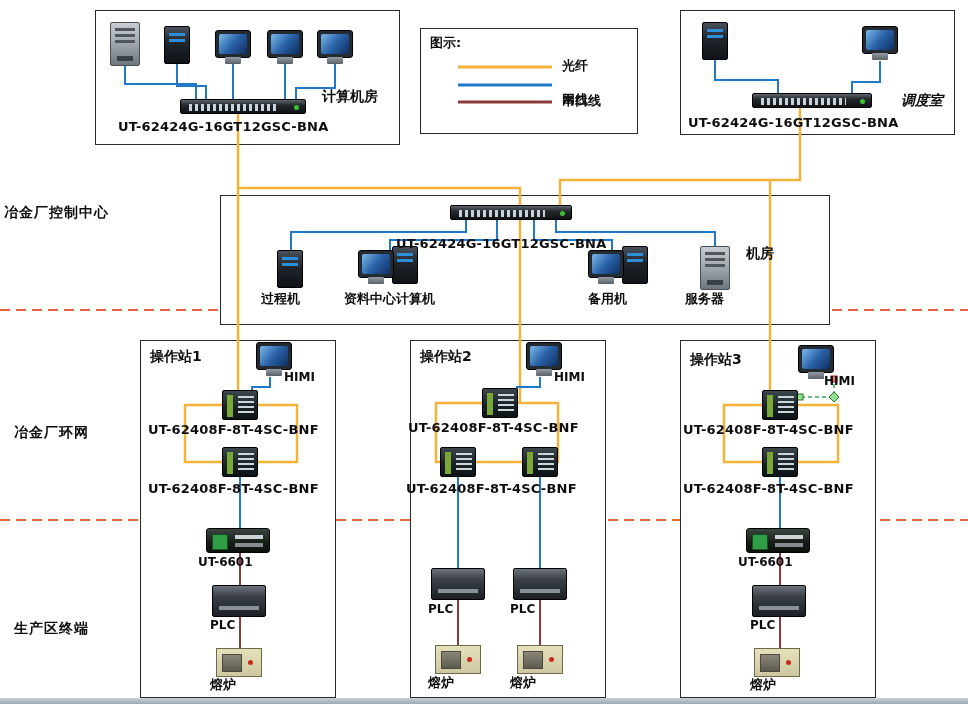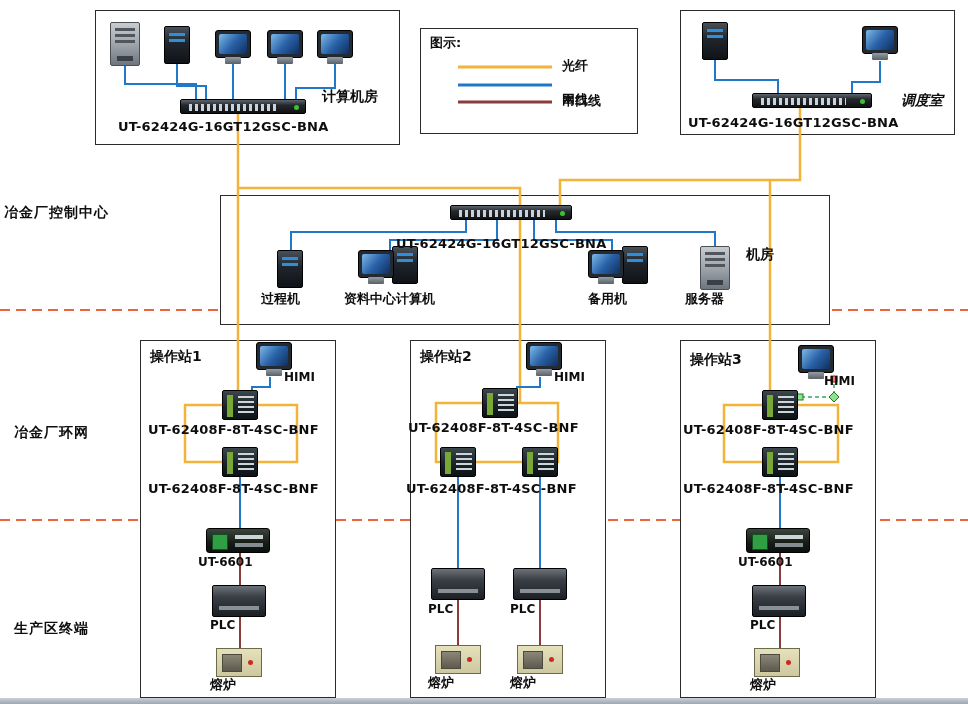--- a/index.html
+++ b/index.html
@@ -203,21 +203,21 @@
 <div class="lbl model c" style="left:118px;top:120px;width:250px;">UT-62424G-16GT12GSC-BNA</div>
 
 <div class="lbl room" style="left:901px;top:92px;font-style:italic;">调度室</div>
 <div class="lbl model c" style="left:688px;top:116px;width:235px;">UT-62424G-16GT12GSC-BNA</div>
 
 <div class="lbl model c" style="left:396px;top:237px;width:230px;">UT-62424G-16GT12GSC-BNA</div>
 <div class="lbl c" style="left:261px;top:292px;width:60px;">过程机</div>
 <div class="lbl c" style="left:344px;top:292px;width:110px;">资料中心计算机</div>
 <div class="lbl c" style="left:588px;top:292px;width:60px;">备用机</div>
 <div class="lbl c" style="left:685px;top:292px;width:60px;">服务器</div>
-<div class="lbl room" style="left:746px;top:246px;">机房</div>
+<div class="lbl room" style="left:746px;top:246px;font-family:Liberation Mono, monospace;">机房</div>
 
 <div class="lbl room" style="left:150px;top:348px;">操作站1</div>
 <div class="lbl tiny" style="left:284px;top:371px;">HIMI</div>
 <div class="lbl model c" style="left:148px;top:423px;width:185px;">UT-62408F-8T-4SC-BNF</div>
 <div class="lbl model c" style="left:148px;top:482px;width:185px;">UT-62408F-8T-4SC-BNF</div>
 <div class="lbl tiny c" style="left:198px;top:556px;width:80px;">UT-6601</div>
 <div class="lbl tiny c" style="left:210px;top:619px;width:60px;">PLC</div>
 <div class="lbl c" style="left:210px;top:678px;width:60px;">熔炉</div>
 
 <div class="lbl room" style="left:420px;top:348px;">操作站2</div>

